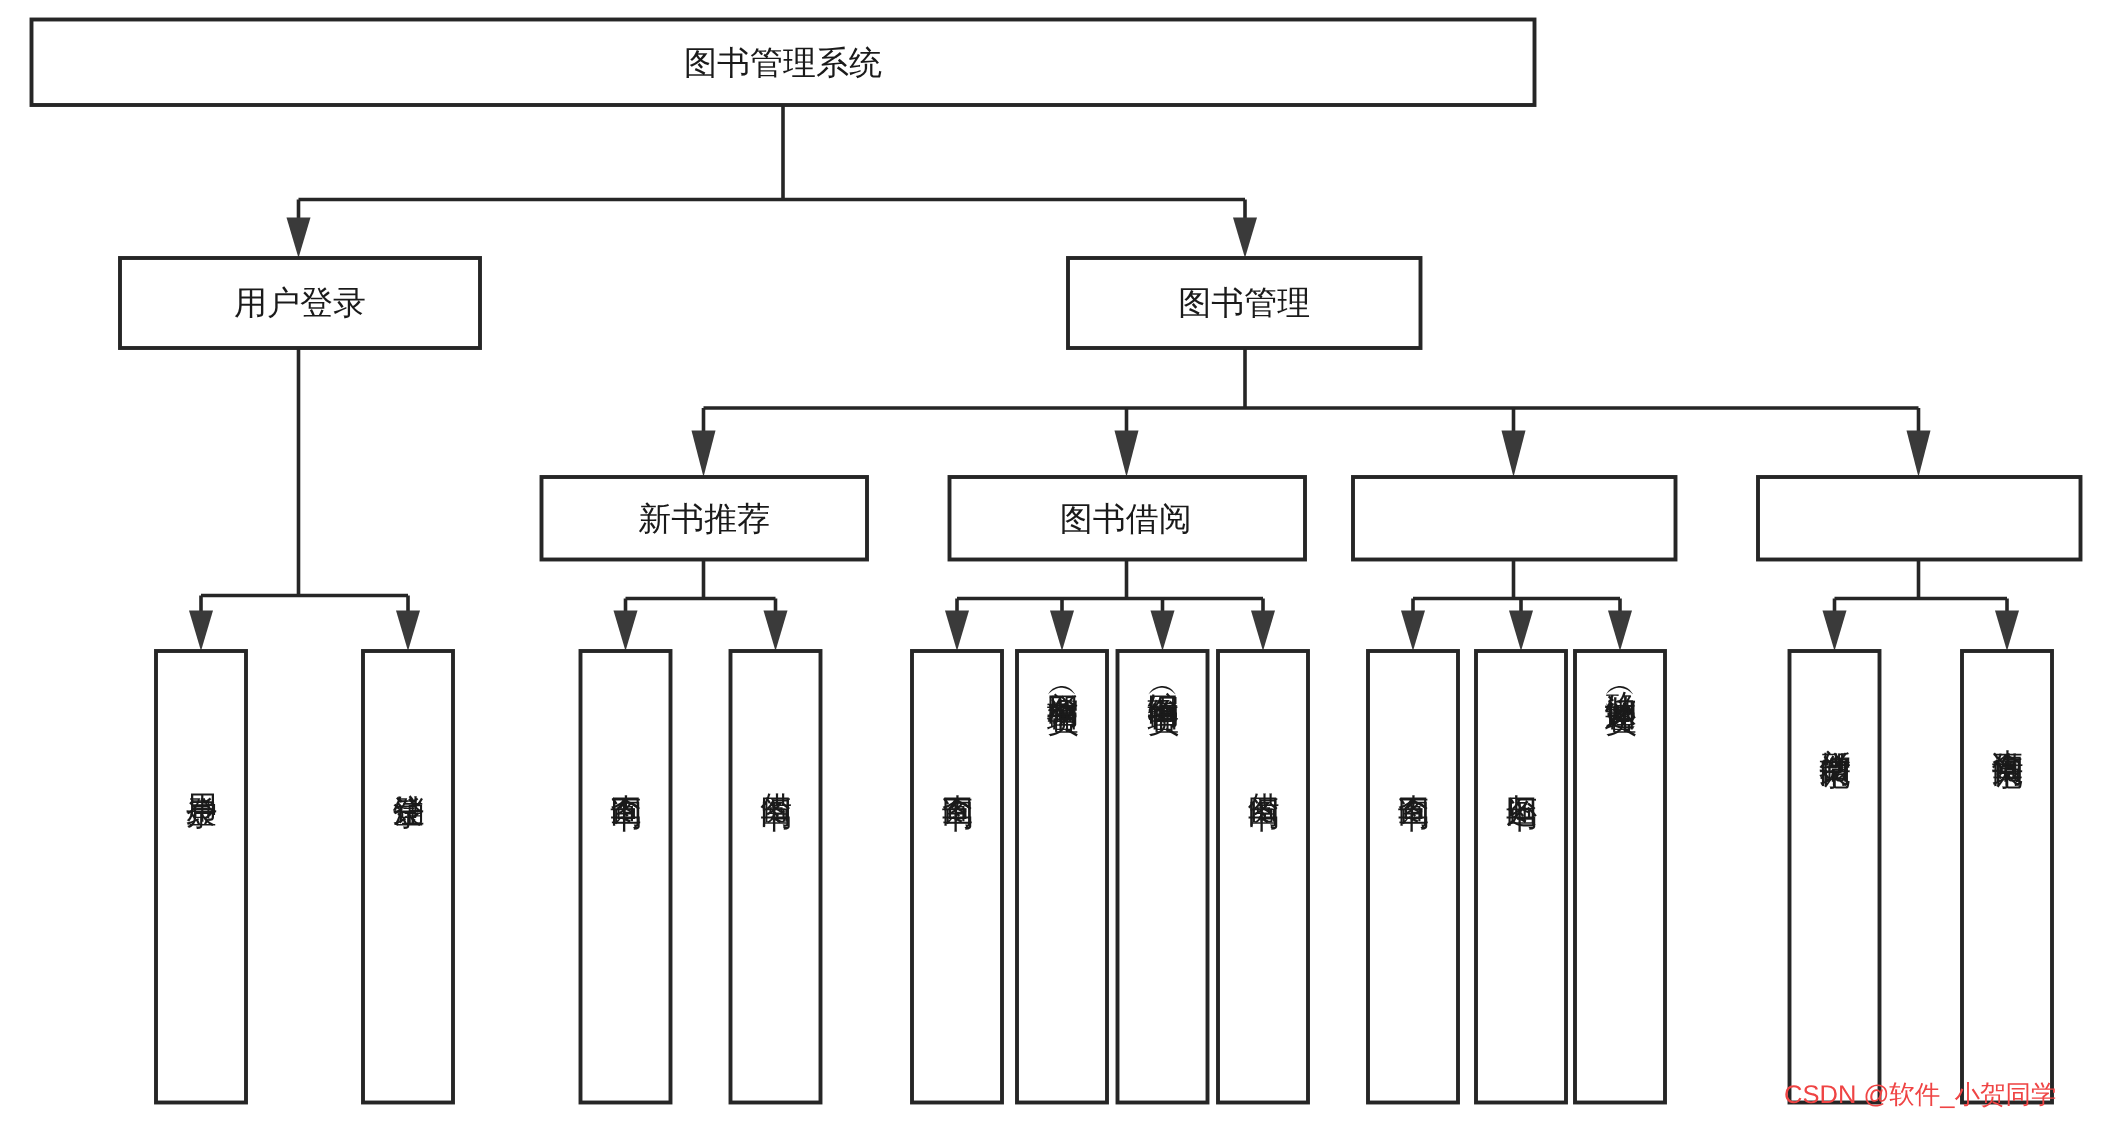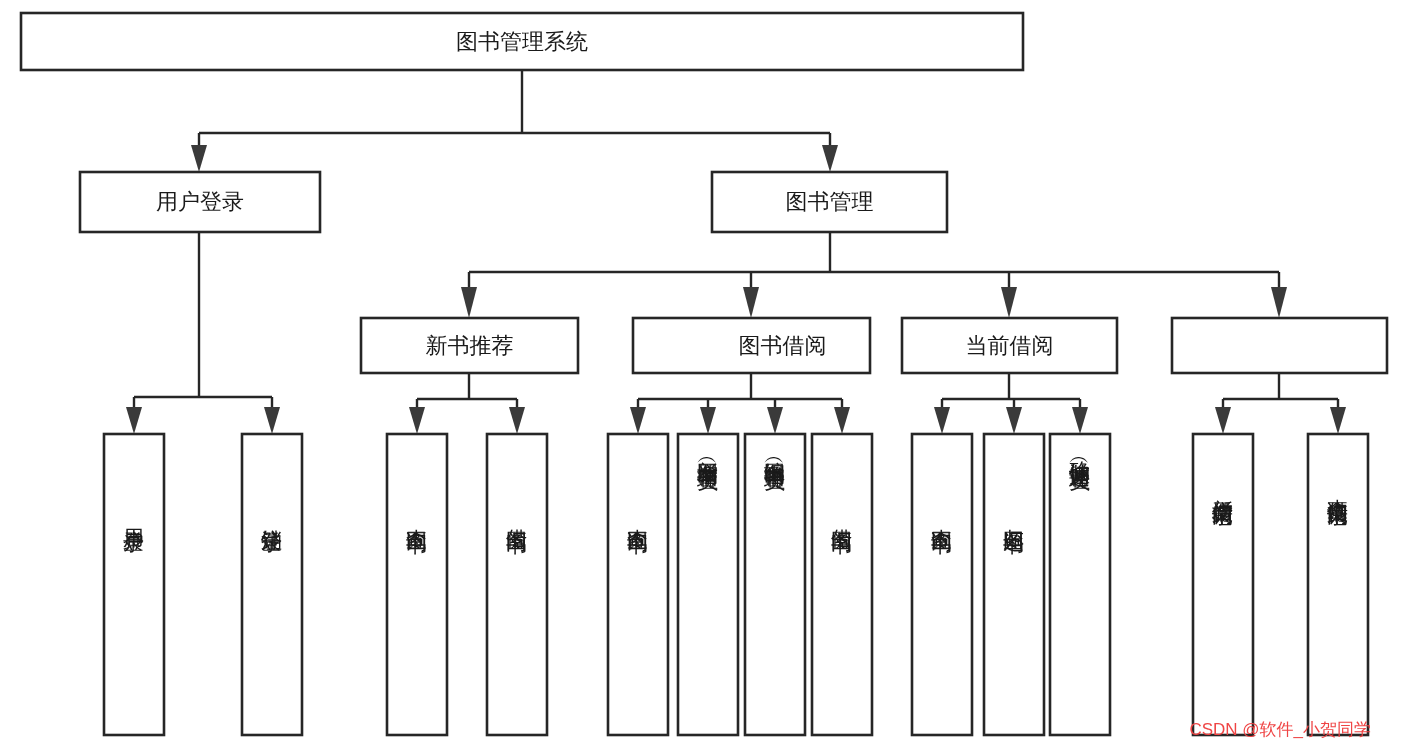--- a/index.html
+++ b/index.html
@@ -190,27 +190,24 @@
   </div>
 
   <div class="hlabel-wrap" style="left:361px; top:318px; width:217px; height:55px;">
     <span class="hlabel-text">新书推荐</span>
   </div>
 
   <div class="hlabel-wrap" style="left:712px; top:172px; width:235px; height:60px;">
     <span class="hlabel-text">图书管理</span>
   </div>
 
-  <div class="hlabel-wrap" style="left:664px; top:318px; width:237px; height:55px;">
+  <div class="hlabel-wrap" style="left:632px; top:318px; width:237px; height:55px;">
     <span class="hlabel-text">图书借阅</span>
   </div>
 
-  <div class="hlabel-wrap" style="left:902px; top:318px; width:215px; height:55px;">
-    <span class="hlabel-text">当前借阅</span>
-  </div>
 
 
   <div class="vlabel-wrap" style="left:104px; top:434px; width:60px; height:301px; padding-top:78px;">
     <span class="vlabel-text">用户登录</span>
   </div>
 
   <div class="vlabel-wrap" style="left:242px; top:434px; width:60px; height:301px; padding-top:78px;">
     <span class="vlabel-text">注销登录</span>
   </div>
 

